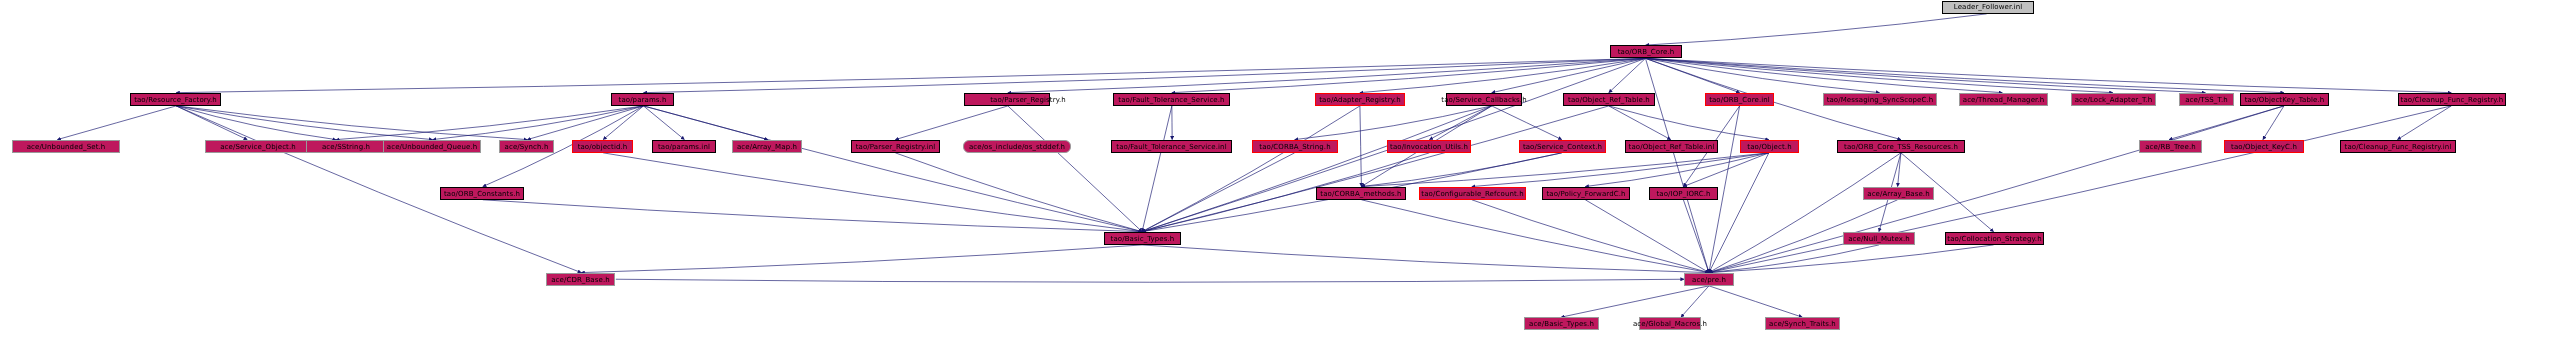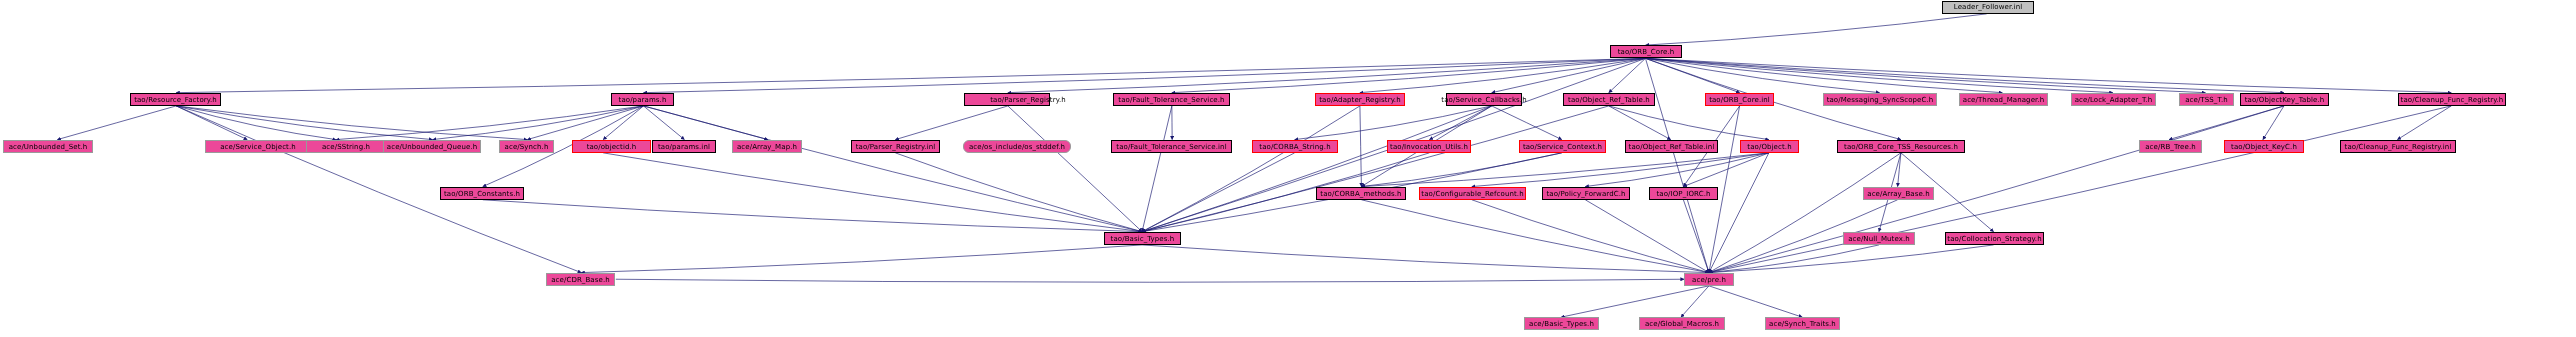--- a/index.html
+++ b/index.html
@@ -1,20 +1,20 @@
 <!DOCTYPE html>
 <html style="font-size:9.6px"><head>
 <meta charset="utf-8">
 <style>
   html,body{margin:0;padding:0;background:#ffffff;}
   #canvas{position:relative;width:2576px;height:337px;background:#ffffff;
           font-family:"DejaVu Sans","Liberation Sans",sans-serif;overflow:hidden;}
   svg#edges{position:absolute;left:0;top:0;width:2576px;height:337px;pointer-events:none;}
   .node{position:absolute;box-sizing:border-box;display:flex;align-items:center;
-        justify-content:center;background:#ec4899;border:0.6px solid #808080;
+        justify-content:center;background:#be185d;border:0.6px solid #808080;
         height:13.3px;font-size:7px;color:#000000;white-space:nowrap;
         letter-spacing:0.1px;padding:0 3px;}
   .node.root{background:#c0c0c0;border:0.6px solid #000000;}
   .node.black{border:0.6px solid #000000;}
   .node.red{border:0.6px solid #ff0000;}
   .node.gray{border:0.6px solid #9a9a9a;}
 </style>
 </head>
 <body>
 
@@ -120,26 +120,26 @@
       <div class="node red" style="left: 1315px; top: 93px; width: 90px;">tao/Adapter_Registry.h</div>
       <div class="node black" style="left: 1446px; top: 93px; width: 76px;">tao/Service_Callbacks.h</div>
       <div class="node black" style="left: 1563px; top: 93px; width: 92px;">tao/Object_Ref_Table.h</div>
       <div class="node red" style="left: 1705px; top: 93px; width: 69px;">tao/ORB_Core.inl</div>
       <div class="node gray" style="left: 1823px; top: 93px; width: 114px;">tao/Messaging_SyncScopeC.h</div>
       <div class="node gray" style="left: 1959px; top: 93px; width: 89px;">ace/Thread_Manager.h</div>
       <div class="node gray" style="left: 2071px; top: 93px; width: 85px;">ace/Lock_Adapter_T.h</div>
       <div class="node gray" style="left: 2179px; top: 93px; width: 55px;">ace/TSS_T.h</div>
       <div class="node black" style="left: 2240px; top: 93px; width: 89px;">tao/ObjectKey_Table.h</div>
       <div class="node black" style="left: 2398px; top: 93px; width: 108px;">tao/Cleanup_Func_Registry.h</div>
-      <div class="node gray" style="left: 3px; top: 140px; width: 90px;">ace/Unbounded_Set.h</div>
+      <div class="node gray" style="left: 12px; top: 140px; width: 108px;">ace/Unbounded_Set.h</div>
       <div class="node gray" style="left: 205px; top: 140px; width: 106px;">ace/Service_Object.h</div>
       <div class="node gray" style="left: 306px; top: 140px; width: 80px;">ace/SString.h</div>
       <div class="node gray" style="left: 383px; top: 140px; width: 98px;">ace/Unbounded_Queue.h</div>
       <div class="node gray" style="left: 499px; top: 140px; width: 55px;">ace/Synch.h</div>
-      <div class="node red" style="left: 572px; top: 140px; width: 79px;">tao/objectid.h</div>
+      <div class="node red" style="left: 572px; top: 140px; width: 61px;">tao/objectid.h</div>
       <div class="node black" style="left: 652px; top: 140px; width: 64px;">tao/params.inl</div>
       <div class="node gray" style="left: 732px; top: 140px; width: 70px;">ace/Array_Map.h</div>
       <div class="node black" style="left: 851px; top: 140px; width: 89px;">tao/Parser_Registry.inl</div>
       <div class="node gray" style="left: 963px; top: 140px; width: 108px; border-radius: 6px;">ace/os_include/os_stddef.h</div>
       <div class="node black" style="left: 1111px; top: 140px; width: 121px;">tao/Fault_Tolerance_Service.inl</div>
       <div class="node red" style="left: 1252px; top: 140px; width: 86px;">tao/CORBA_String.h</div>
       <div class="node red" style="left: 1387px; top: 140px; width: 84px;">tao/Invocation_Utils.h</div>
       <div class="node red" style="left: 1519px; top: 140px; width: 87px;">tao/Service_Context.h</div>
       <div class="node black" style="left: 1625px; top: 140px; width: 93px;">tao/Object_Ref_Table.inl</div>
       <div class="node red" style="left: 1740px; top: 140px; width: 59px;">tao/Object.h</div>
@@ -152,17 +152,17 @@
       <div class="node red" style="left: 1419px; top: 187px; width: 107px;">tao/Configurable_Refcount.h</div>
       <div class="node black" style="left: 1542px; top: 187px; width: 88px;">tao/Policy_ForwardC.h</div>
       <div class="node black" style="left: 1649px; top: 187px; width: 69px;">tao/IOP_IORC.h</div>
       <div class="node gray" style="left: 1863px; top: 187px; width: 71px;">ace/Array_Base.h</div>
       <div class="node black" style="left: 1104px; top: 232px; width: 77px;">tao/Basic_Types.h</div>
       <div class="node gray" style="left: 1843px; top: 232px; width: 72px;">ace/Null_Mutex.h</div>
       <div class="node black" style="left: 1945px; top: 232px; width: 99px;">tao/Collocation_Strategy.h</div>
       <div class="node gray" style="left: 546px; top: 273px; width: 69px;">ace/CDR_Base.h</div>
       <div class="node gray" style="left: 1684px; top: 273px; width: 50px;">ace/pre.h</div>
       <div class="node gray" style="left: 1524px; top: 317px; width: 75px;">ace/Basic_Types.h</div>
-      <div class="node gray" style="left: 1639px; top: 317px; width: 86px;">ace/Global_Macros.h</div>
+      <div class="node gray" style="left: 1639px; top: 317px; width: 62px;">ace/Global_Macros.h</div>
       <div class="node gray" style="left: 1765px; top: 317px; width: 75px;">ace/Synch_Traits.h</div>
     </div>
 </div>
 
 
 </body></html>

